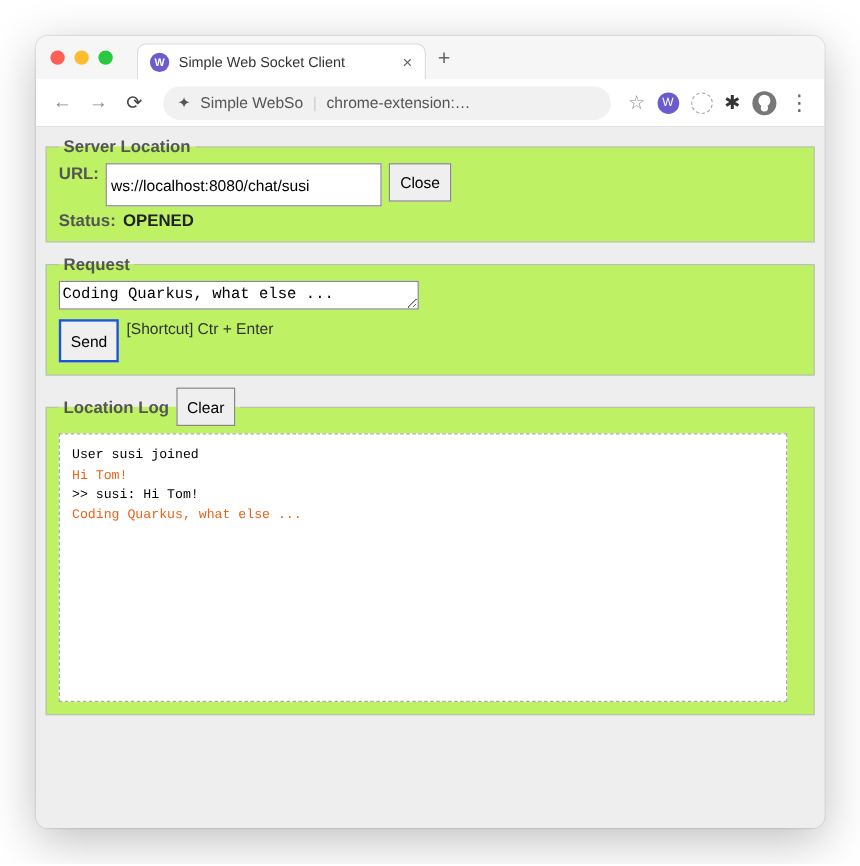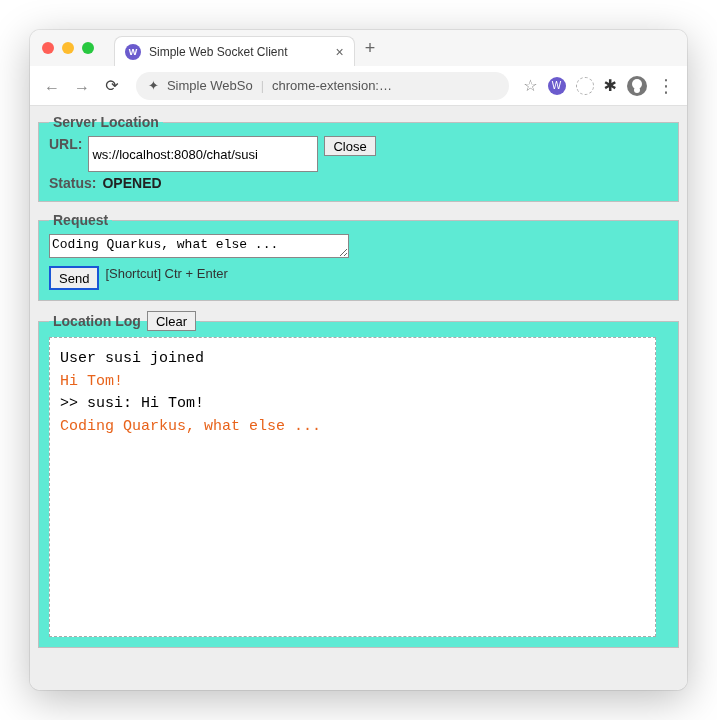--- a/index.html
+++ b/index.html
@@ -127,21 +127,21 @@
     .content {
       flex: 1;
       background: #eeeeee;
       padding: 8px;
       overflow: auto;
     }
     fieldset {
       border: 1px solid #bfbfbf;
       margin: 0 0 10px 0;
       padding: 6px 22px 10px 10px;
-      background: #5eead4;
+      background: #bef264;
     }
     legend {
       font-weight: bold;
       color: #555;
       padding: 0 4px;
       font-size: 14px;
     }
     .row {
       display: flex;
       align-items: flex-start;
@@ -161,29 +161,29 @@
       width: 230px;
       height: 36px;
     }
     button.std {
       font-family: inherit;
       font-size: 13px;
       background: #efefef;
       border: 1px solid #888;
       padding: 1px 8px;
       cursor: pointer;
-      height: 20px;
+      height: 32px;
     }
     button.send {
       border: 2px solid #1a56d6;
       background: #efefef;
       padding: 1px 8px;
       font-size: 13px;
       cursor: pointer;
-      height: 24px;
+      height: 36px;
     }
     .status-val {
       font-weight: bold;
       color: #222;
       font-size: 14px;
     }
     textarea.req {
       font-family: "Courier New", monospace;
       font-size: 13px;
       width: 300px;
@@ -193,23 +193,23 @@
       resize: both;
       display:block;
       margin-bottom: 8px;
     }
     .shortcut { font-size: 13px; color: #333; }
     .log {
       background: #fff;
       border: 1px dashed #aaa;
       padding: 10px;
       font-family: "Courier New", monospace;
-      font-size: 15px;
+      font-size: 11px;
       line-height: 1.5;
-      height: 300px;
+      height: 224px;
       overflow: auto;
       white-space: pre-wrap;
     }
     .log .outgoing { color: #e8631b; }
     legend.with-btn { display:flex; align-items:center; gap:6px; }
   </style>
 </head>
 <body>
 
 <div class="window">

